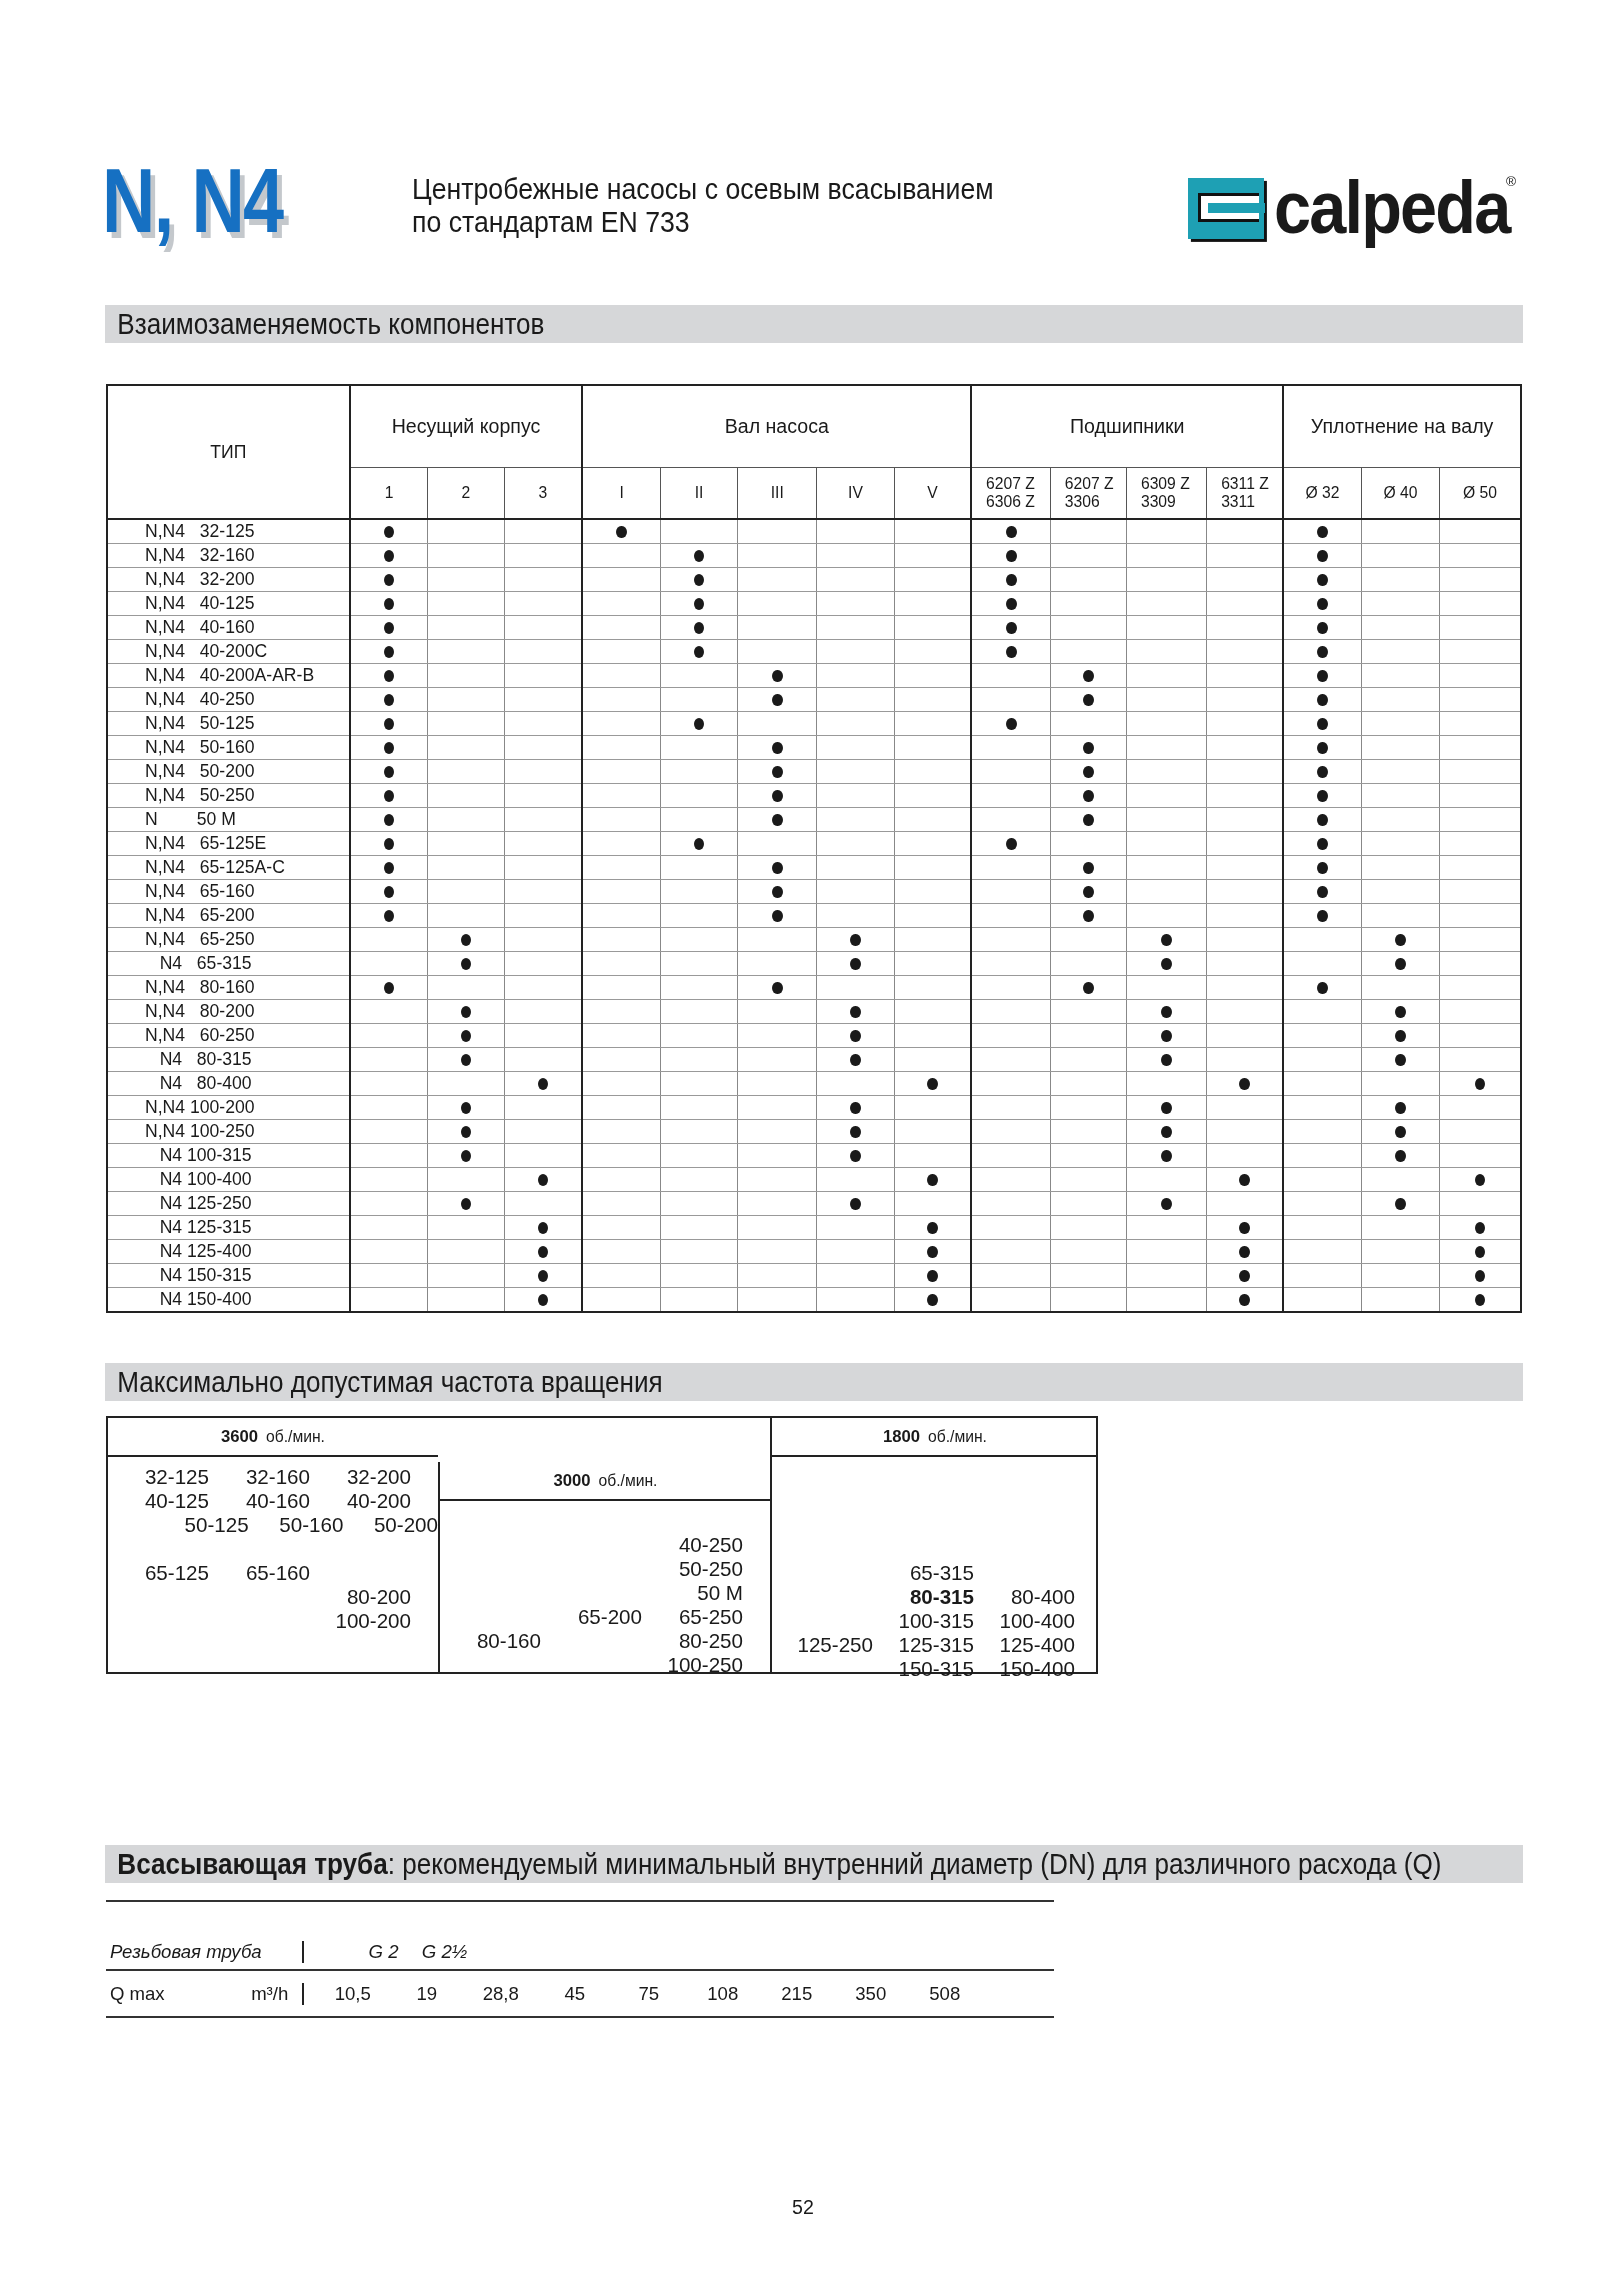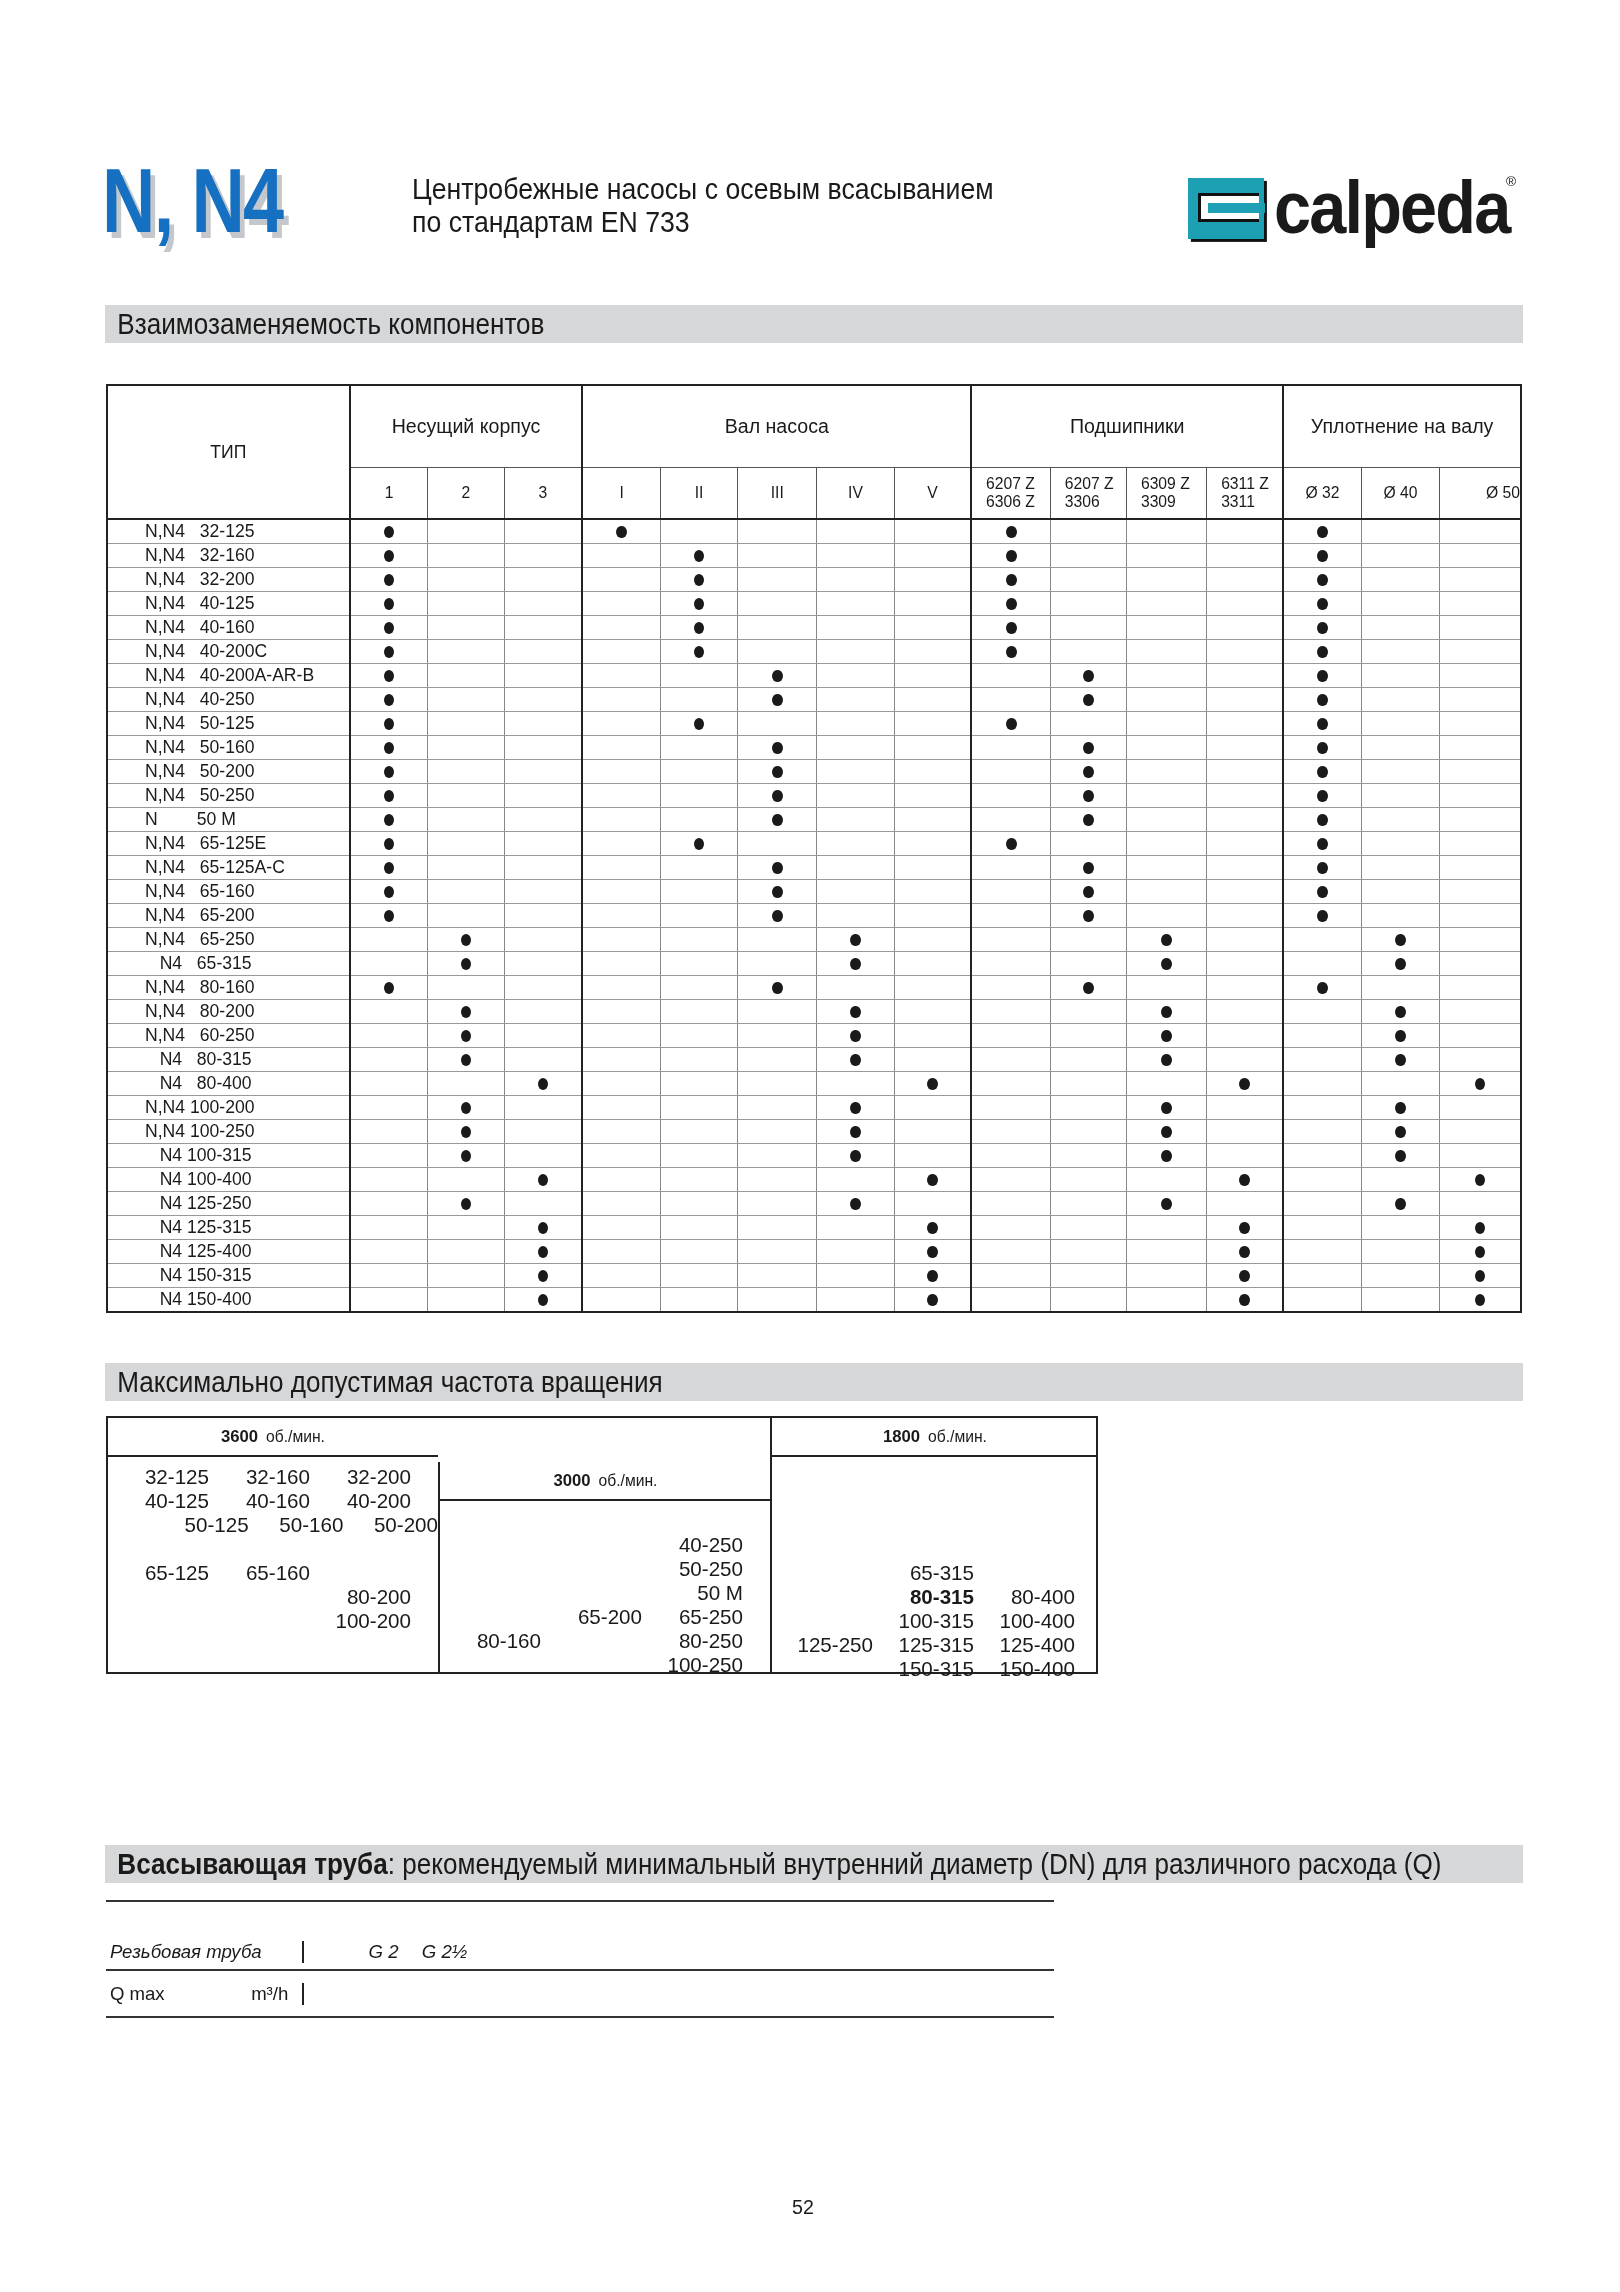--- a/index.html
+++ b/index.html
@@ -125,21 +125,21 @@
         <th class="sub bear" style="border-left: 2px solid rgb(34, 34, 34); white-space: pre;">6207 Z
 6306 Z</th>
         <th class="sub bear" style="white-space: pre;">6207 Z
 3306</th>
         <th class="sub bear" style="white-space: pre;">6309 Z
 3309</th>
         <th class="sub bear" style="white-space: pre;">6311 Z
 3311</th>
         <th class="sub" style="border-left: 2px solid rgb(34, 34, 34); white-space: pre;">Ø 32</th>
         <th class="sub" style="white-space: pre;">Ø 40</th>
-        <th class="sub" style="white-space: pre; text-align: right;">Ø 50</th>
+        <th class="sub" style="white-space: pre;">Ø 50</th>
       </tr>
   </thead>
   <tbody id="ic-body">
       <tr>
         <td class="type">N,N4   32-125</td>
         <td class="gb"><span class="dot"></span></td>
         <td></td>
         <td></td>
         <td class="gb"><span class="dot"></span></td>
         <td></td>
@@ -930,17 +930,28 @@
       <div class="vals offs">
         <div class="v">G 2</div>
         <div class="v">G 2½</div>
       </div>
     </div>
     <div class="row r3">
       <div class="lab">
         <span>Q max</span>
         <span>m³/h</span>
       </div>
+      <div class="vals" style="padding-left: 11.8px;">
+        <div class="v">10,5</div>
+        <div class="v">19</div>
+        <div class="v">28,8</div>
+        <div class="v">45</div>
+        <div class="v">75</div>
+        <div class="v">108</div>
+        <div class="v">215</div>
+        <div class="v">350</div>
+        <div class="v">508</div>
+      </div>
     </div>
   </div>
 
 <div class="abs page-num">52</div>
 
 
 </body></html>

